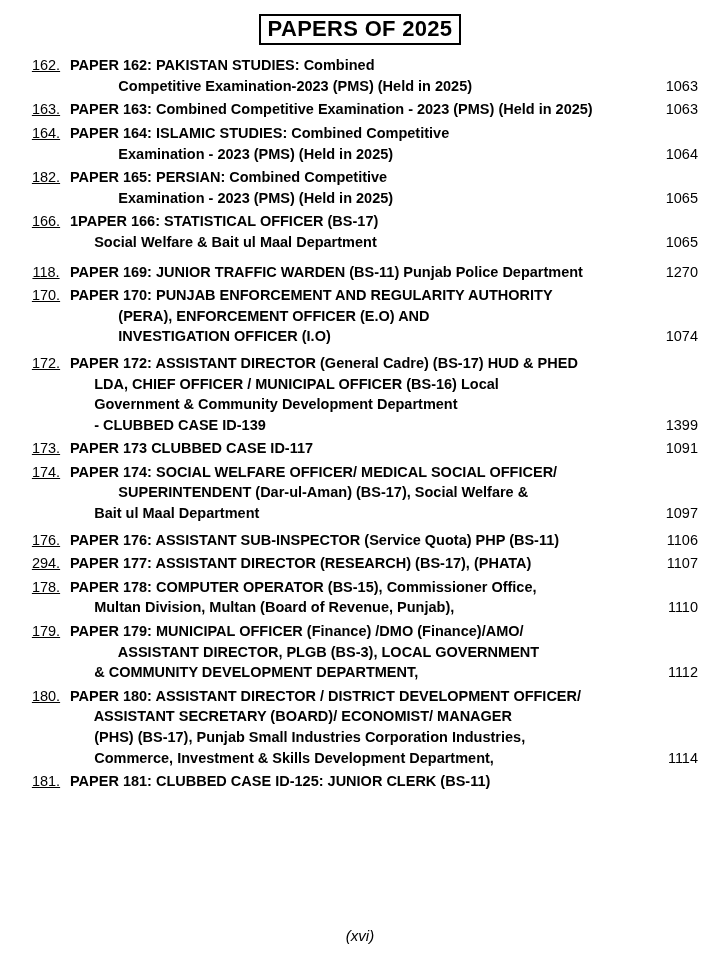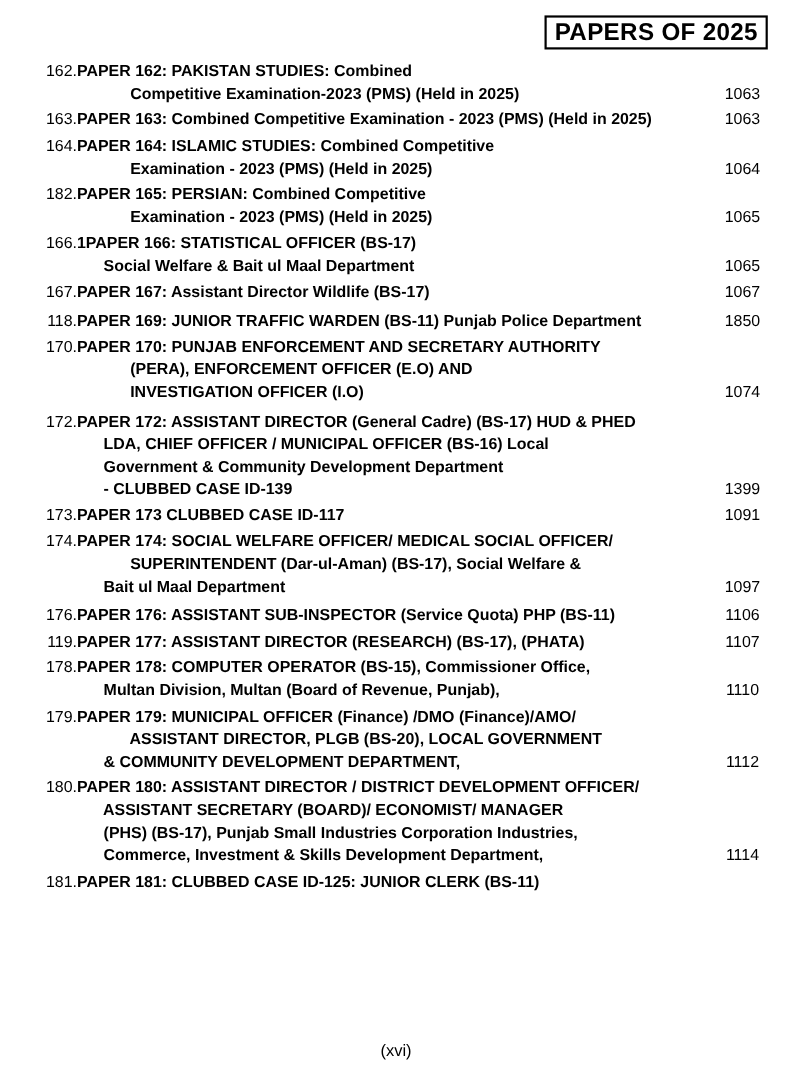--- a/index.html
+++ b/index.html
@@ -16,21 +16,21 @@
     overflow: hidden;
   }
   .page {
     width: 720px;
     height: 973px;
     box-sizing: border-box;
     padding: 10px 22px 0 22px;
     position: relative;
   }
   .title-wrap {
-    text-align: right;
+    text-align: center;
     margin-top: 4px;
     margin-bottom: 10px;
   }
   .title {
     display: inline-block;
     font-size: 22px;
     font-weight: bold;
     letter-spacing: 0.3px;
     border: 2px solid #000;
     padding: 1px 7px 2px 7px;
@@ -42,50 +42,52 @@
     table-layout: fixed;
   }
   table.toc td {
     vertical-align: top;
     padding: 0;
     font-size: 14.5px;
     line-height: 20.6px;
   }
   td.num {
     width: 48px;
-    text-align: right;
+    text-align: center;
     padding-left: 4px;
     white-space: nowrap;
+    text-decoration: underline;
   }
   td.entry {
     width: auto;
     padding-right: 6px;
     font-weight: bold;
   }
   td.pg {
     width: 46px;
-    text-align: center;
+    text-align: right;
     white-space: nowrap;
   }
   .line {
     display: block;
     white-space: pre;
   }
   .spacer-row td {
     height: 3px;
     line-height: 3px;
     font-size: 0;
   }
   .footer {
     position: absolute;
     left: 0;
     right: 0;
-    bottom: 9px;
+    bottom: 29px;
     text-align: center;
     font-size: 15px;
+    font-style: italic;
   }
 </style>
 </head>
 <body>
 
 <div class="page">
 
   <div class="title-wrap">
     <span class="title">PAPERS OF 2025</span>
   </div>
@@ -153,51 +155,42 @@
             <span class="line">      Social Welfare &amp; Bait ul Maal Department</span>
           </td>
           <td class="pg">
             <span class="line">&nbsp;</span>
             <span class="line">1065</span>
           </td>
         </tr>
         <tr class="spacer-row">
           <td colspan="3"></td>
         </tr>
-        <tr>
-          <td class="num">167.</td>
-          <td class="entry">
-            <span class="line">PAPER 167: Assistant Director Wildlife (BS-17)</span>
-          </td>
-          <td class="pg">
-            <span class="line">1067</span>
-          </td>
-        </tr>
         <tr class="spacer-row">
           <td colspan="3"></td>
         </tr>
         <tr class="spacer-row">
           <td colspan="3"></td>
         </tr>
         <tr>
           <td class="num">118.</td>
           <td class="entry">
             <span class="line">PAPER 169: JUNIOR TRAFFIC WARDEN (BS-11) Punjab Police Department</span>
           </td>
           <td class="pg">
-            <span class="line">1850</span>
+            <span class="line">1270</span>
           </td>
         </tr>
         <tr class="spacer-row">
           <td colspan="3"></td>
         </tr>
         <tr>
           <td class="num">170.</td>
           <td class="entry">
-            <span class="line">PAPER 170: PUNJAB ENFORCEMENT AND SECRETARY AUTHORITY</span>
+            <span class="line">PAPER 170: PUNJAB ENFORCEMENT AND REGULARITY AUTHORITY</span>
             <span class="line">            (PERA), ENFORCEMENT OFFICER (E.O) AND</span>
             <span class="line">            INVESTIGATION OFFICER (I.O)</span>
           </td>
           <td class="pg">
             <span class="line">&nbsp;</span>
             <span class="line">&nbsp;</span>
             <span class="line">1074</span>
           </td>
         </tr>
         <tr class="spacer-row">
@@ -261,21 +254,21 @@
             <span class="line">PAPER 176: ASSISTANT SUB-INSPECTOR (Service Quota) PHP (BS-11)</span>
           </td>
           <td class="pg">
             <span class="line">1106</span>
           </td>
         </tr>
         <tr class="spacer-row">
           <td colspan="3"></td>
         </tr>
         <tr>
-          <td class="num">119.</td>
+          <td class="num">294.</td>
           <td class="entry">
             <span class="line">PAPER 177: ASSISTANT DIRECTOR (RESEARCH) (BS-17), (PHATA)</span>
           </td>
           <td class="pg">
             <span class="line">1107</span>
           </td>
         </tr>
         <tr class="spacer-row">
           <td colspan="3"></td>
         </tr>
@@ -290,21 +283,21 @@
             <span class="line">1110</span>
           </td>
         </tr>
         <tr class="spacer-row">
           <td colspan="3"></td>
         </tr>
         <tr>
           <td class="num">179.</td>
           <td class="entry">
             <span class="line">PAPER 179: MUNICIPAL OFFICER (Finance) /DMO (Finance)/AMO/</span>
-            <span class="line">            ASSISTANT DIRECTOR, PLGB (BS-20), LOCAL GOVERNMENT</span>
+            <span class="line">            ASSISTANT DIRECTOR, PLGB (BS-3), LOCAL GOVERNMENT</span>
             <span class="line">      &amp; COMMUNITY DEVELOPMENT DEPARTMENT,</span>
           </td>
           <td class="pg">
             <span class="line">&nbsp;</span>
             <span class="line">&nbsp;</span>
             <span class="line">1112</span>
           </td>
         </tr>
         <tr class="spacer-row">
           <td colspan="3"></td>

